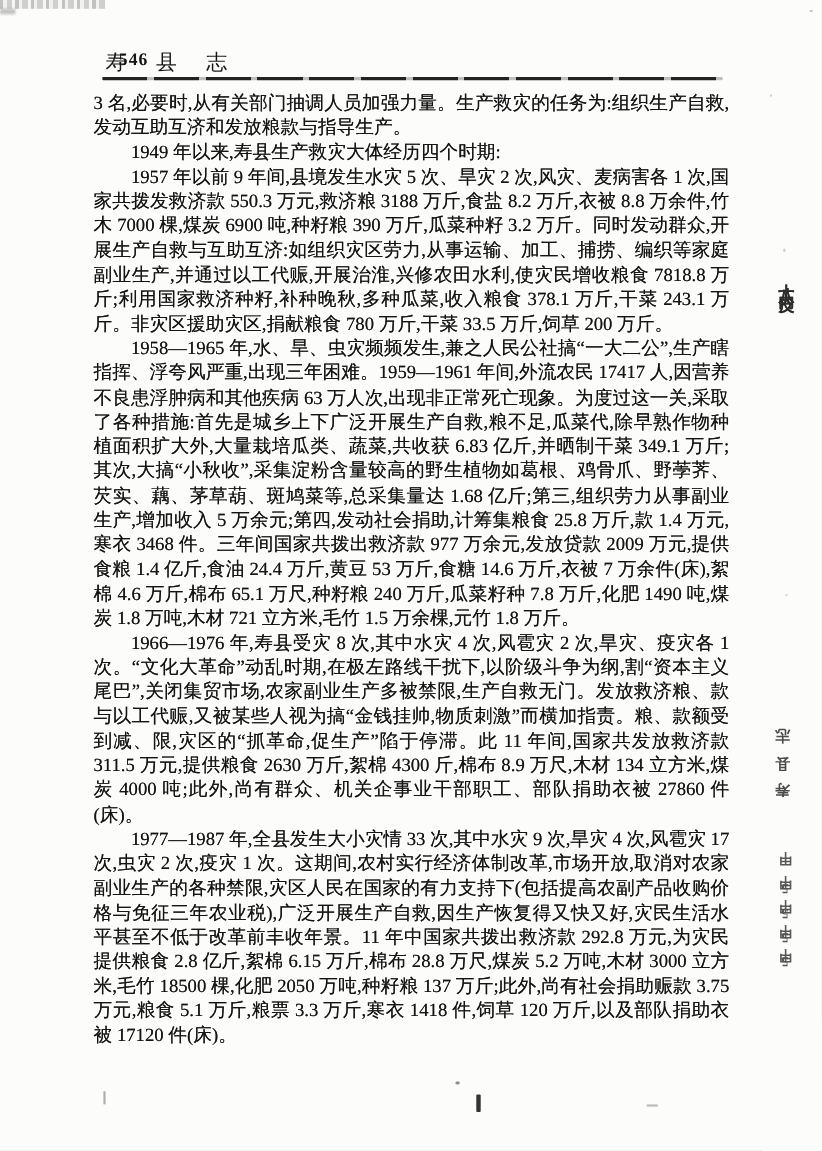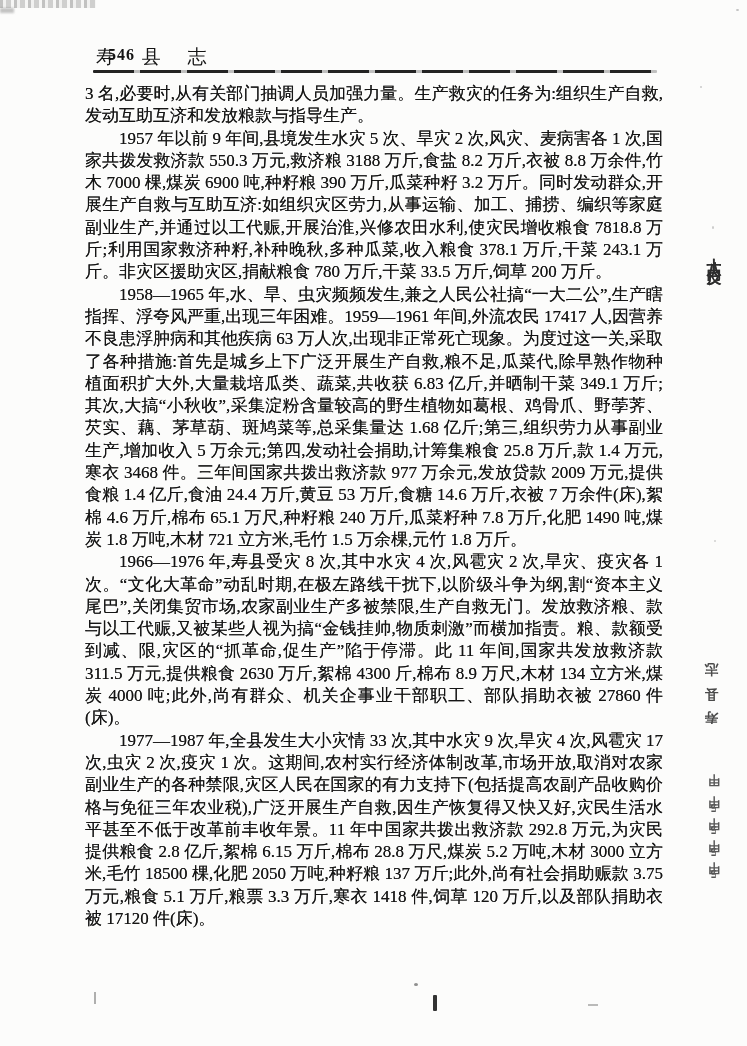--- a/index.html
+++ b/index.html
@@ -94,20 +94,21 @@
 <div class="page">
 
   <div class="header">
     <span class="page-number">546</span>
     <span class="book-title">寿 县 志</span>
   </div>
   <div class="header-rule"></div>
 
   <div class="content">
     <p>3 名,必要时,从有关部门抽调人员加强力量。生产救灾的任务为:组织生产自救,发动互助互济和发放粮款与指导生产。</p>
+    <p class="indent">1949 年以来,寿县生产救灾大体经历四个时期:</p>
     <p class="indent">1957 年以前 9 年间,县境发生水灾 5 次、旱灾 2 次,风灾、麦病害各 1 次,国家共拨发救济款 550.3 万元,救济粮 3188 万斤,食盐 8.2 万斤,衣被 8.8 万余件,竹木 7000 棵,煤炭 6900 吨,种籽粮 390 万斤,瓜菜种籽 3.2 万斤。同时发动群众,开展生产自救与互助互济:如组织灾区劳力,从事运输、加工、捕捞、编织等家庭副业生产,并通过以工代赈,开展治淮,兴修农田水利,使灾民增收粮食 7818.8 万斤;利用国家救济种籽,补种晚秋,多种瓜菜,收入粮食 378.1 万斤,干菜 243.1 万斤。非灾区援助灾区,捐献粮食 780 万斤,干菜 33.5 万斤,饲草 200 万斤。</p>
     <p class="indent">1958—1965 年,水、旱、虫灾频频发生,兼之人民公社搞“一大二公”,生产瞎指挥、浮夸风严重,出现三年困难。1959—1961 年间,外流农民 17417 人,因营养不良患浮肿病和其他疾病 63 万人次,出现非正常死亡现象。为度过这一关,采取了各种措施:首先是城乡上下广泛开展生产自救,粮不足,瓜菜代,除早熟作物种植面积扩大外,大量栽培瓜类、蔬菜,共收获 6.83 亿斤,并晒制干菜 349.1 万斤;其次,大搞“小秋收”,采集淀粉含量较高的野生植物如葛根、鸡骨爪、野荸荠、芡实、藕、茅草葫、斑鸠菜等,总采集量达 1.68 亿斤;第三,组织劳力从事副业生产,增加收入 5 万余元;第四,发动社会捐助,计筹集粮食 25.8 万斤,款 1.4 万元,寒衣 3468 件。三年间国家共拨出救济款 977 万余元,发放贷款 2009 万元,提供食粮 1.4 亿斤,食油 24.4 万斤,黄豆 53 万斤,食糖 14.6 万斤,衣被 7 万余件(床),絮棉 4.6 万斤,棉布 65.1 万尺,种籽粮 240 万斤,瓜菜籽种 7.8 万斤,化肥 1490 吨,煤炭 1.8 万吨,木材 721 立方米,毛竹 1.5 万余棵,元竹 1.8 万斤。</p>
     <p class="indent">1966—1976 年,寿县受灾 8 次,其中水灾 4 次,风雹灾 2 次,旱灾、疫灾各 1 次。“文化大革命”动乱时期,在极左路线干扰下,以阶级斗争为纲,割“资本主义尾巴”,关闭集贸市场,农家副业生产多被禁限,生产自救无门。发放救济粮、款与以工代赈,又被某些人视为搞“金钱挂帅,物质刺激”而横加指责。粮、款额受到减、限,灾区的“抓革命,促生产”陷于停滞。此 11 年间,国家共发放救济款 311.5 万元,提供粮食 2630 万斤,絮棉 4300 斤,棉布 8.9 万尺,木材 134 立方米,煤炭 4000 吨;此外,尚有群众、机关企事业干部职工、部队捐助衣被 27860 件(床)。</p>
     <p class="indent">1977—1987 年,全县发生大小灾情 33 次,其中水灾 9 次,旱灾 4 次,风雹灾 17 次,虫灾 2 次,疫灾 1 次。这期间,农村实行经济体制改革,市场开放,取消对农家副业生产的各种禁限,灾区人民在国家的有力支持下(包括提高农副产品收购价格与免征三年农业税),广泛开展生产自救,因生产恢复得又快又好,灾民生活水平甚至不低于改革前丰收年景。11 年中国家共拨出救济款 292.8 万元,为灾民提供粮食 2.8 亿斤,絮棉 6.15 万斤,棉布 28.8 万尺,煤炭 5.2 万吨,木材 3000 立方米,毛竹 18500 棵,化肥 2050 万吨,种籽粮 137 万斤;此外,尚有社会捐助赈款 3.75 万元,粮食 5.1 万斤,粮票 3.3 万斤,寒衣 1418 件,饲草 120 万斤,以及部队捐助衣被 17120 件(床)。</p>
   </div>
 
   <div class="margin-mark mark-top">十八内反</div>
   <div class="margin-mark mark-middle">寿县志</div>
   <div class="margin-mark mark-bottom">甲5甲5甲5甲5甲</div>
 

